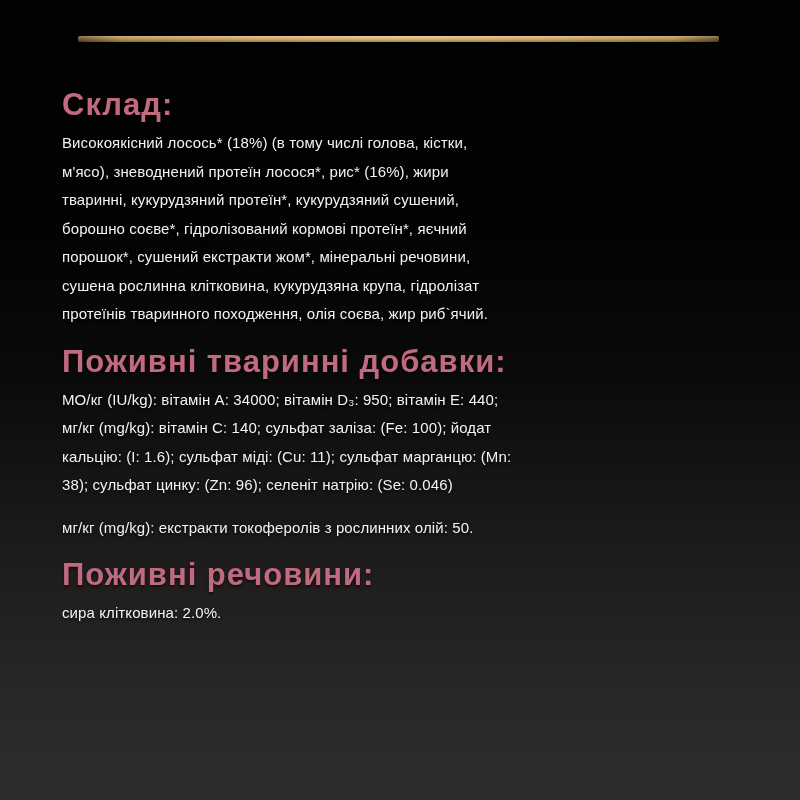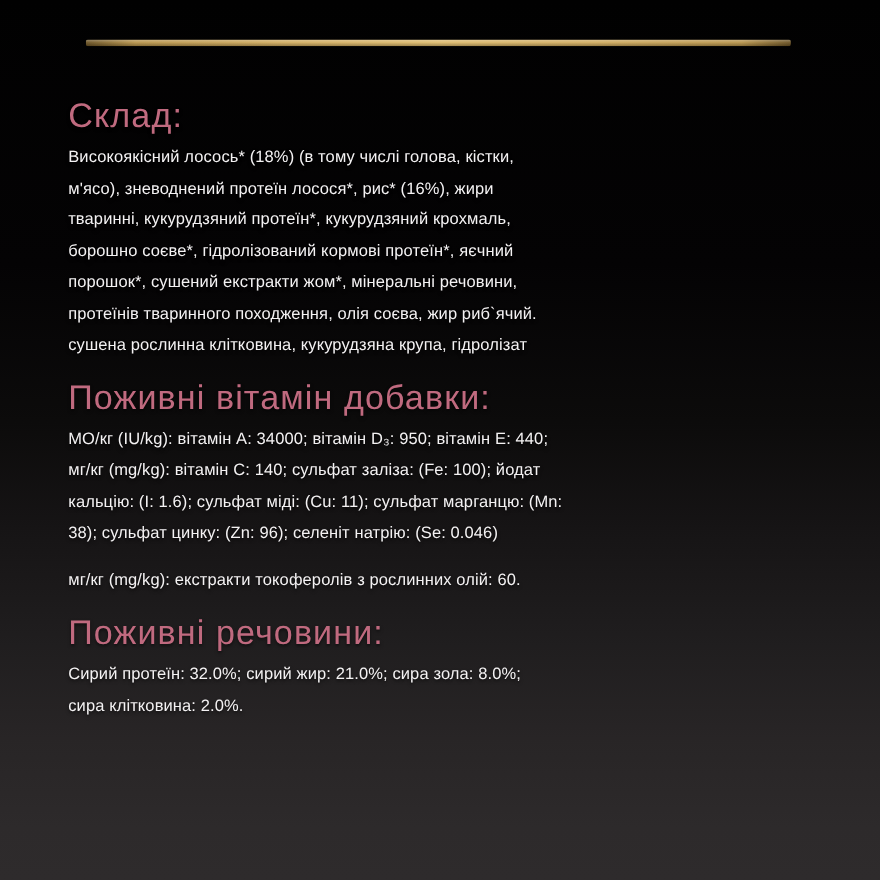--- a/index.html
+++ b/index.html
@@ -28,21 +28,21 @@
   .content {
     position: absolute;
     left: 62px; top: 86px;
     width: 680px;
   }
   .section + .section { margin-top: 14px; }
   .section-heading {
     margin: 0 0 6px 0;
     font-size: 31px;
     line-height: 37px;
-    font-weight: 400;
+    font-weight: 700;
     letter-spacing: 1px;
     color: #c06a7f;
     text-shadow: 0 2px 3px rgba(0,0,0,0.55);
   }
   .body-line {
     font-size: 15px;
     line-height: 28.5px;
     font-weight: 400;
     color: #f4f2f3;
     letter-spacing: 0.1px;
@@ -56,39 +56,38 @@
 <div class="label-panel">
 
   <div class="gold-divider"></div>
 
   <div class="content">
 
     <div class="section">
       <h2 class="section-heading">Склад:</h2>
       <div class="body-line">Високоякісний лосось* (18%) (в тому числі голова, кістки,</div>
       <div class="body-line">м'ясо), зневоднений протеїн лосося*, рис* (16%), жири</div>
-      <div class="body-line">тваринні, кукурудзяний протеїн*, кукурудзяний крохмаль,</div>
+      <div class="body-line">тваринні, кукурудзяний протеїн*, кукурудзяний сушений,</div>
       <div class="body-line">борошно соєве*, гідролізований кормові протеїн*, яєчний</div>
       <div class="body-line">порошок*, сушений екстракти жом*, мінеральні речовини,</div>
+      <div class="body-line">сушена рослинна клітковина, кукурудзяна крупа, гідролізат</div>
       <div class="body-line">протеїнів тваринного походження, олія соєва, жир риб`ячий.</div>
-      <div class="body-line">сушена рослинна клітковина, кукурудзяна крупа, гідролізат</div>
     </div>
 
     <div class="section">
-      <h2 class="section-heading">Поживні вітамін добавки:</h2>
+      <h2 class="section-heading">Поживні тваринні добавки:</h2>
       <div class="body-line">МО/кг (IU/kg): вітамін A: 34000; вітамін D₃: 950; вітамін E: 440;</div>
       <div class="body-line">мг/кг (mg/kg): вітамін C: 140; сульфат заліза: (Fe: 100); йодат</div>
       <div class="body-line">кальцію: (I: 1.6); сульфат міді: (Cu: 11); сульфат марганцю: (Mn:</div>
       <div class="body-line">38); сульфат цинку: (Zn: 96); селеніт натрію: (Se: 0.046)</div>
     </div>
 
     <div class="section">
-      <div class="body-line">мг/кг (mg/kg): екстракти токоферолів з рослинних олій: 60.</div>
+      <div class="body-line">мг/кг (mg/kg): екстракти токоферолів з рослинних олій: 50.</div>
     </div>
 
     <div class="section">
       <h2 class="section-heading">Поживні речовини:</h2>
-      <div class="body-line">Сирий протеїн: 32.0%; сирий жир: 21.0%; сира зола: 8.0%;</div>
       <div class="body-line">сира клітковина: 2.0%.</div>
     </div>
 
   </div>
 </div>
 
 </body></html>

